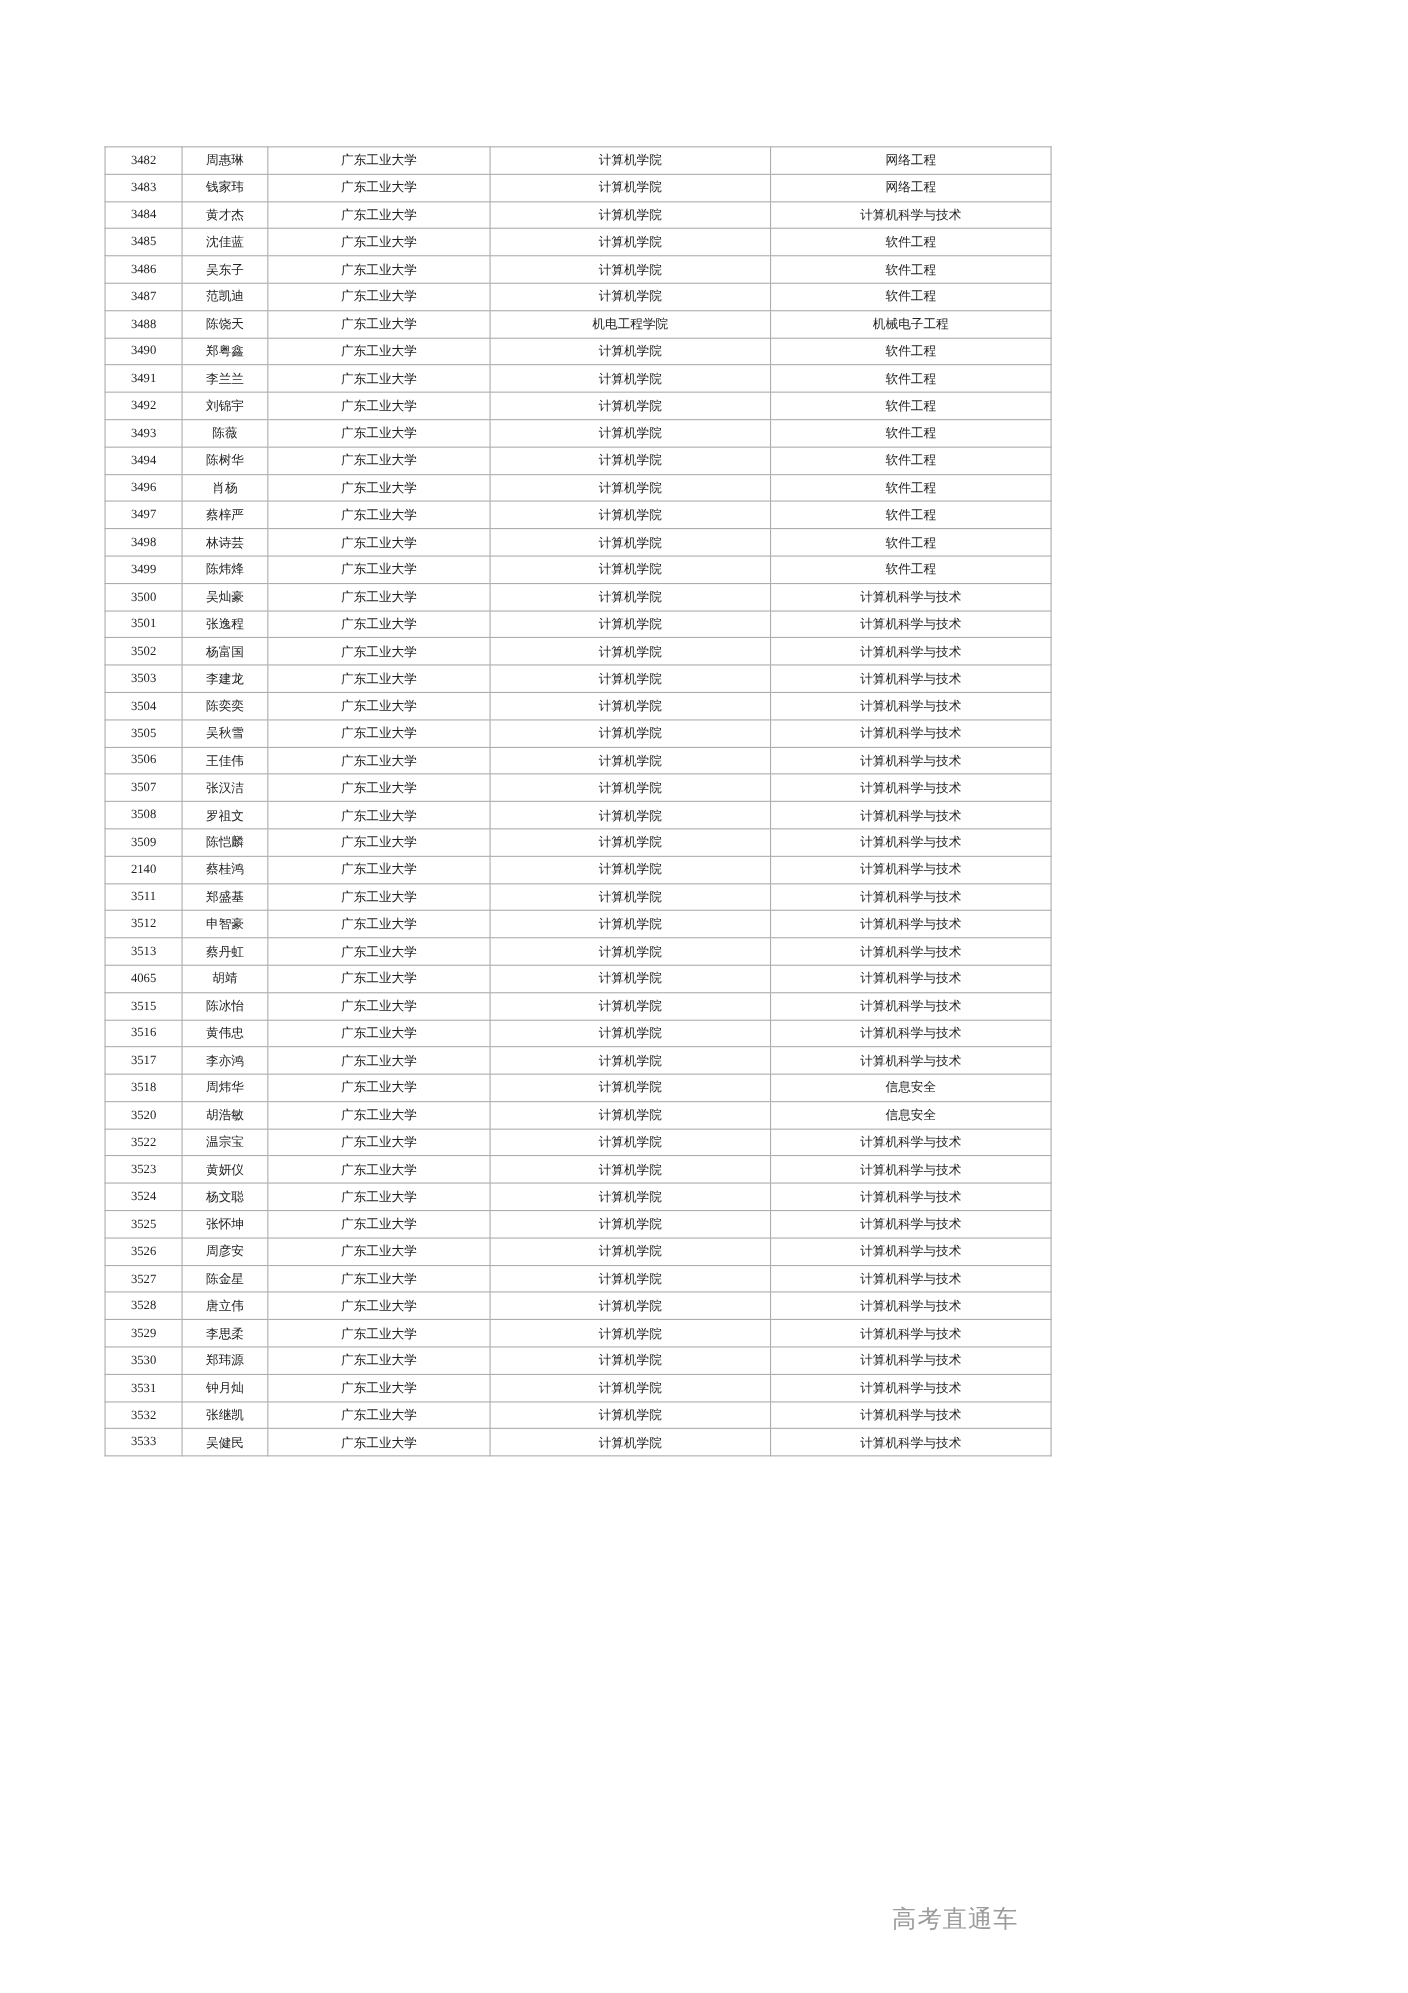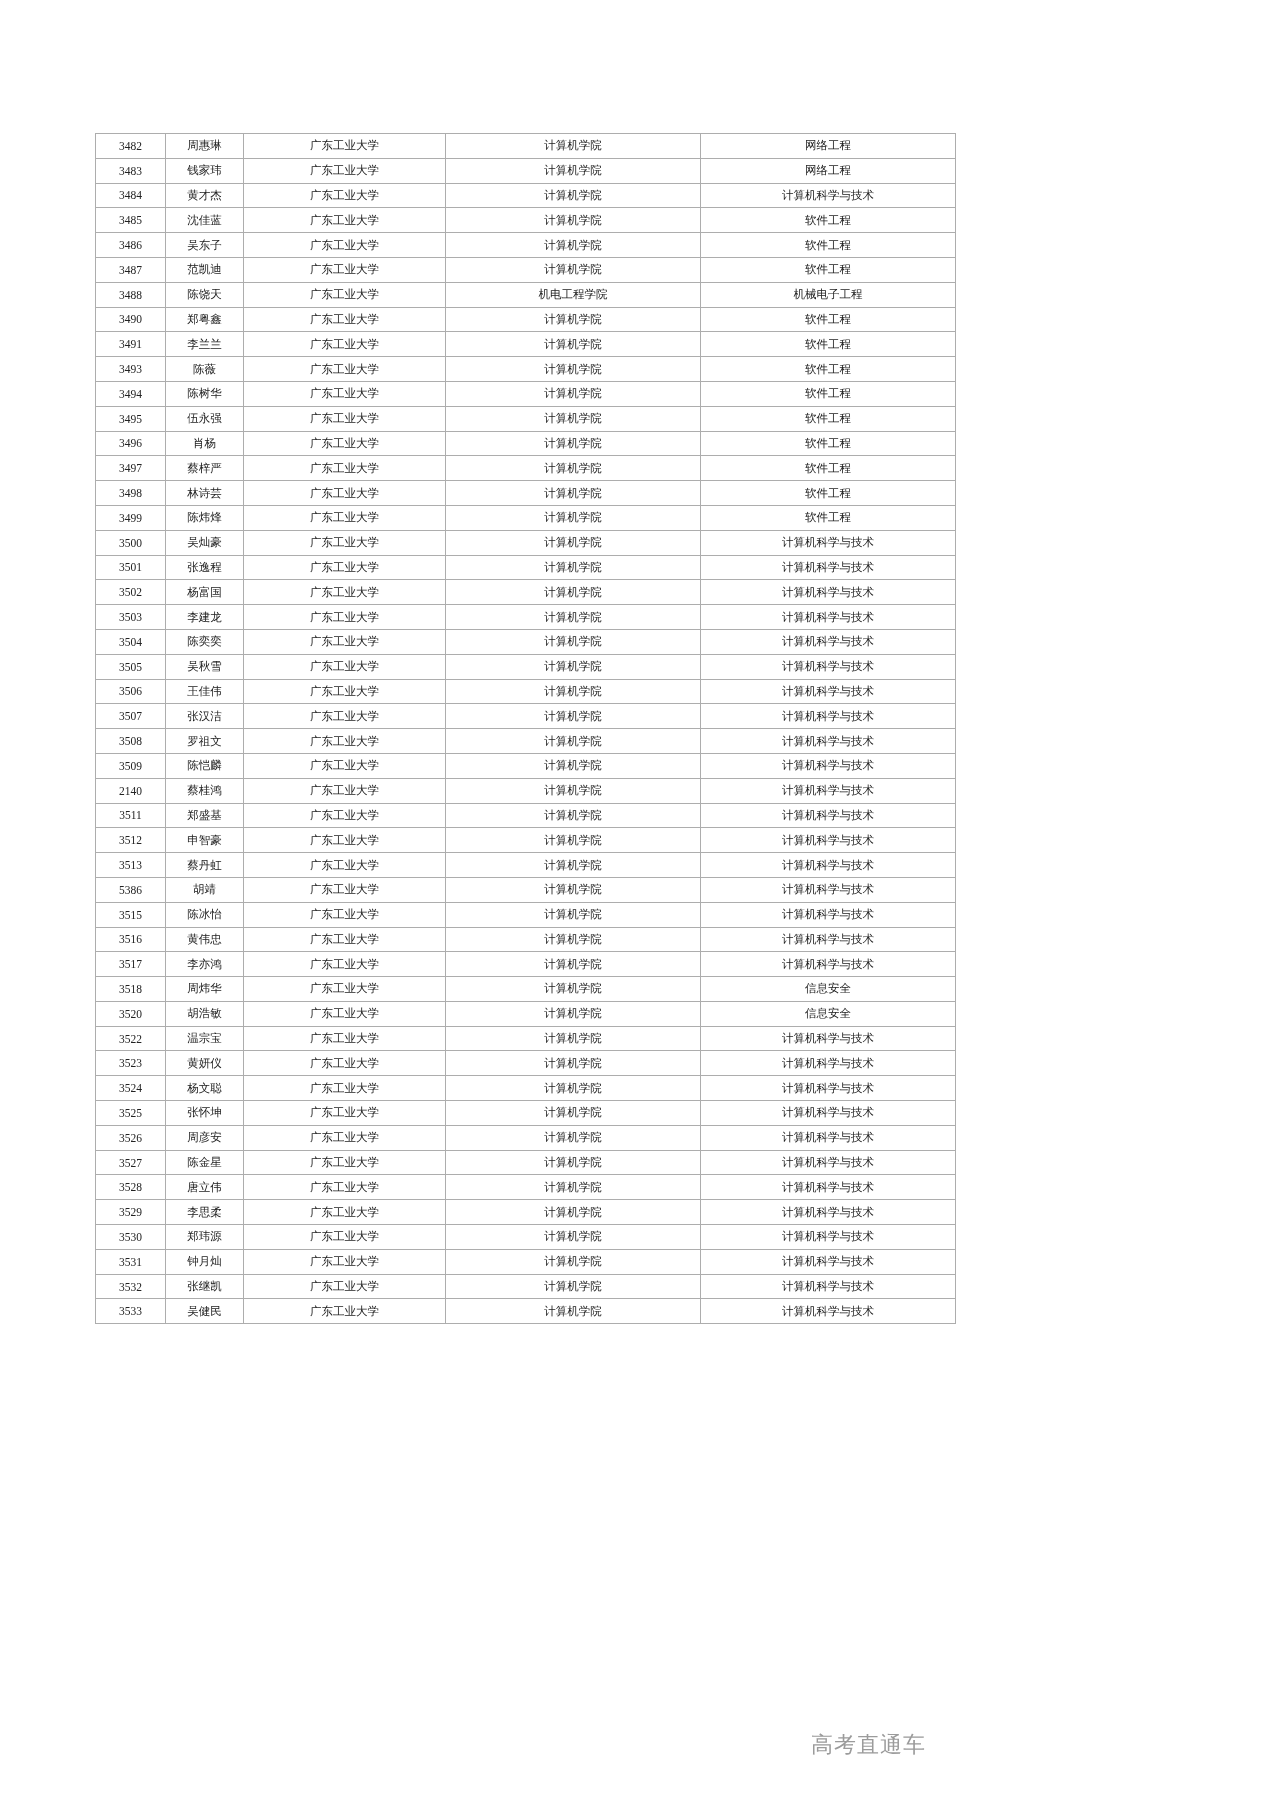--- a/index.html
+++ b/index.html
@@ -120,41 +120,41 @@
       <td>软件工程</td>
     </tr>
         <tr>
       <td>3491</td>
       <td>李兰兰</td>
       <td>广东工业大学</td>
       <td>计算机学院</td>
       <td>软件工程</td>
     </tr>
         <tr>
+      <td>3492</td>
+      <td>刘锦宇</td>
+      <td>广东工业大学</td>
+      <td>计算机学院</td>
+      <td>软件工程</td>
+    </tr>
+        <tr>
       <td>3493</td>
       <td>陈薇</td>
       <td>广东工业大学</td>
       <td>计算机学院</td>
       <td>软件工程</td>
     </tr>
         <tr>
       <td>3494</td>
       <td>陈树华</td>
       <td>广东工业大学</td>
       <td>计算机学院</td>
       <td>软件工程</td>
     </tr>
         <tr>
-      <td>3495</td>
-      <td>伍永强</td>
-      <td>广东工业大学</td>
-      <td>计算机学院</td>
-      <td>软件工程</td>
-    </tr>
-        <tr>
       <td>3496</td>
       <td>肖杨</td>
       <td>广东工业大学</td>
       <td>计算机学院</td>
       <td>软件工程</td>
     </tr>
         <tr>
       <td>3497</td>
       <td>蔡梓严</td>
       <td>广东工业大学</td>
@@ -267,21 +267,21 @@
       <td>计算机科学与技术</td>
     </tr>
         <tr>
       <td>3513</td>
       <td>蔡丹虹</td>
       <td>广东工业大学</td>
       <td>计算机学院</td>
       <td>计算机科学与技术</td>
     </tr>
         <tr>
-      <td>5386</td>
+      <td>4065</td>
       <td>胡靖</td>
       <td>广东工业大学</td>
       <td>计算机学院</td>
       <td>计算机科学与技术</td>
     </tr>
         <tr>
       <td>3515</td>
       <td>陈冰怡</td>
       <td>广东工业大学</td>
       <td>计算机学院</td>

